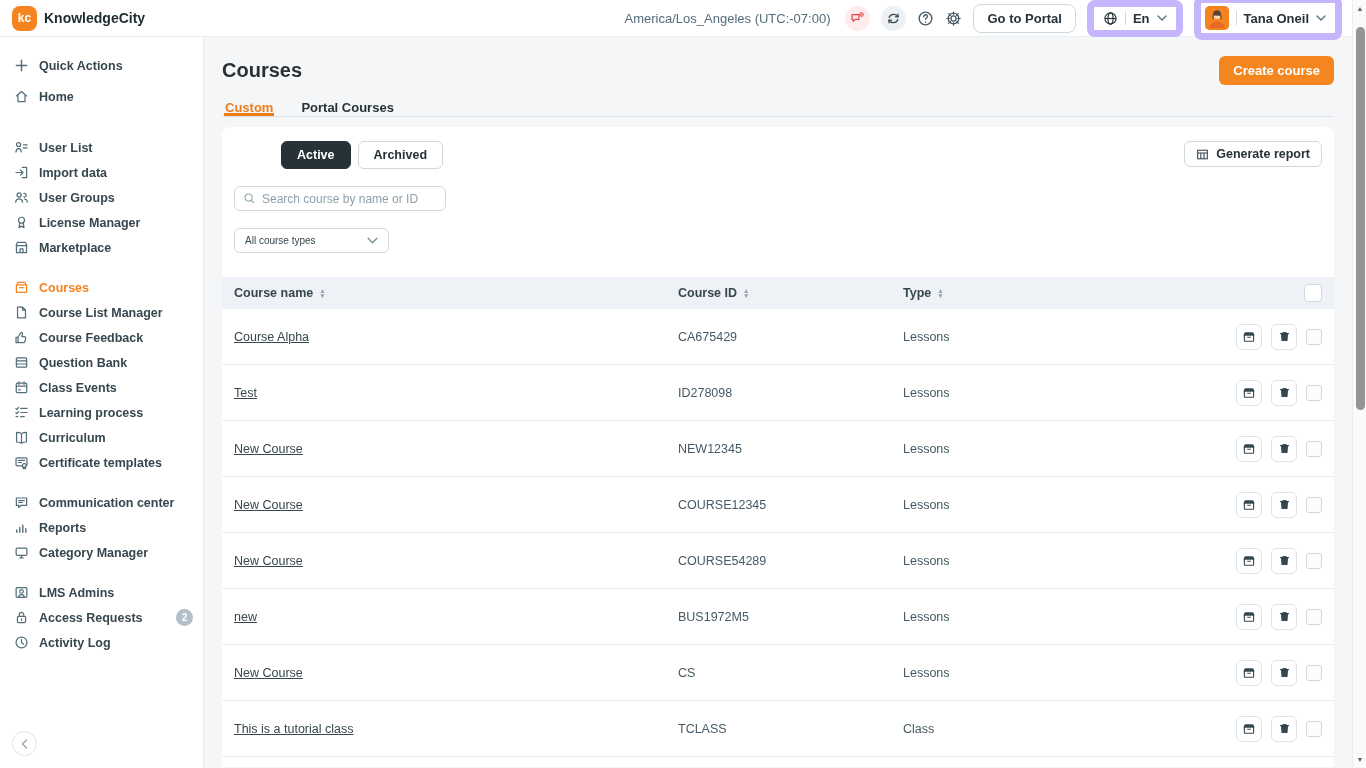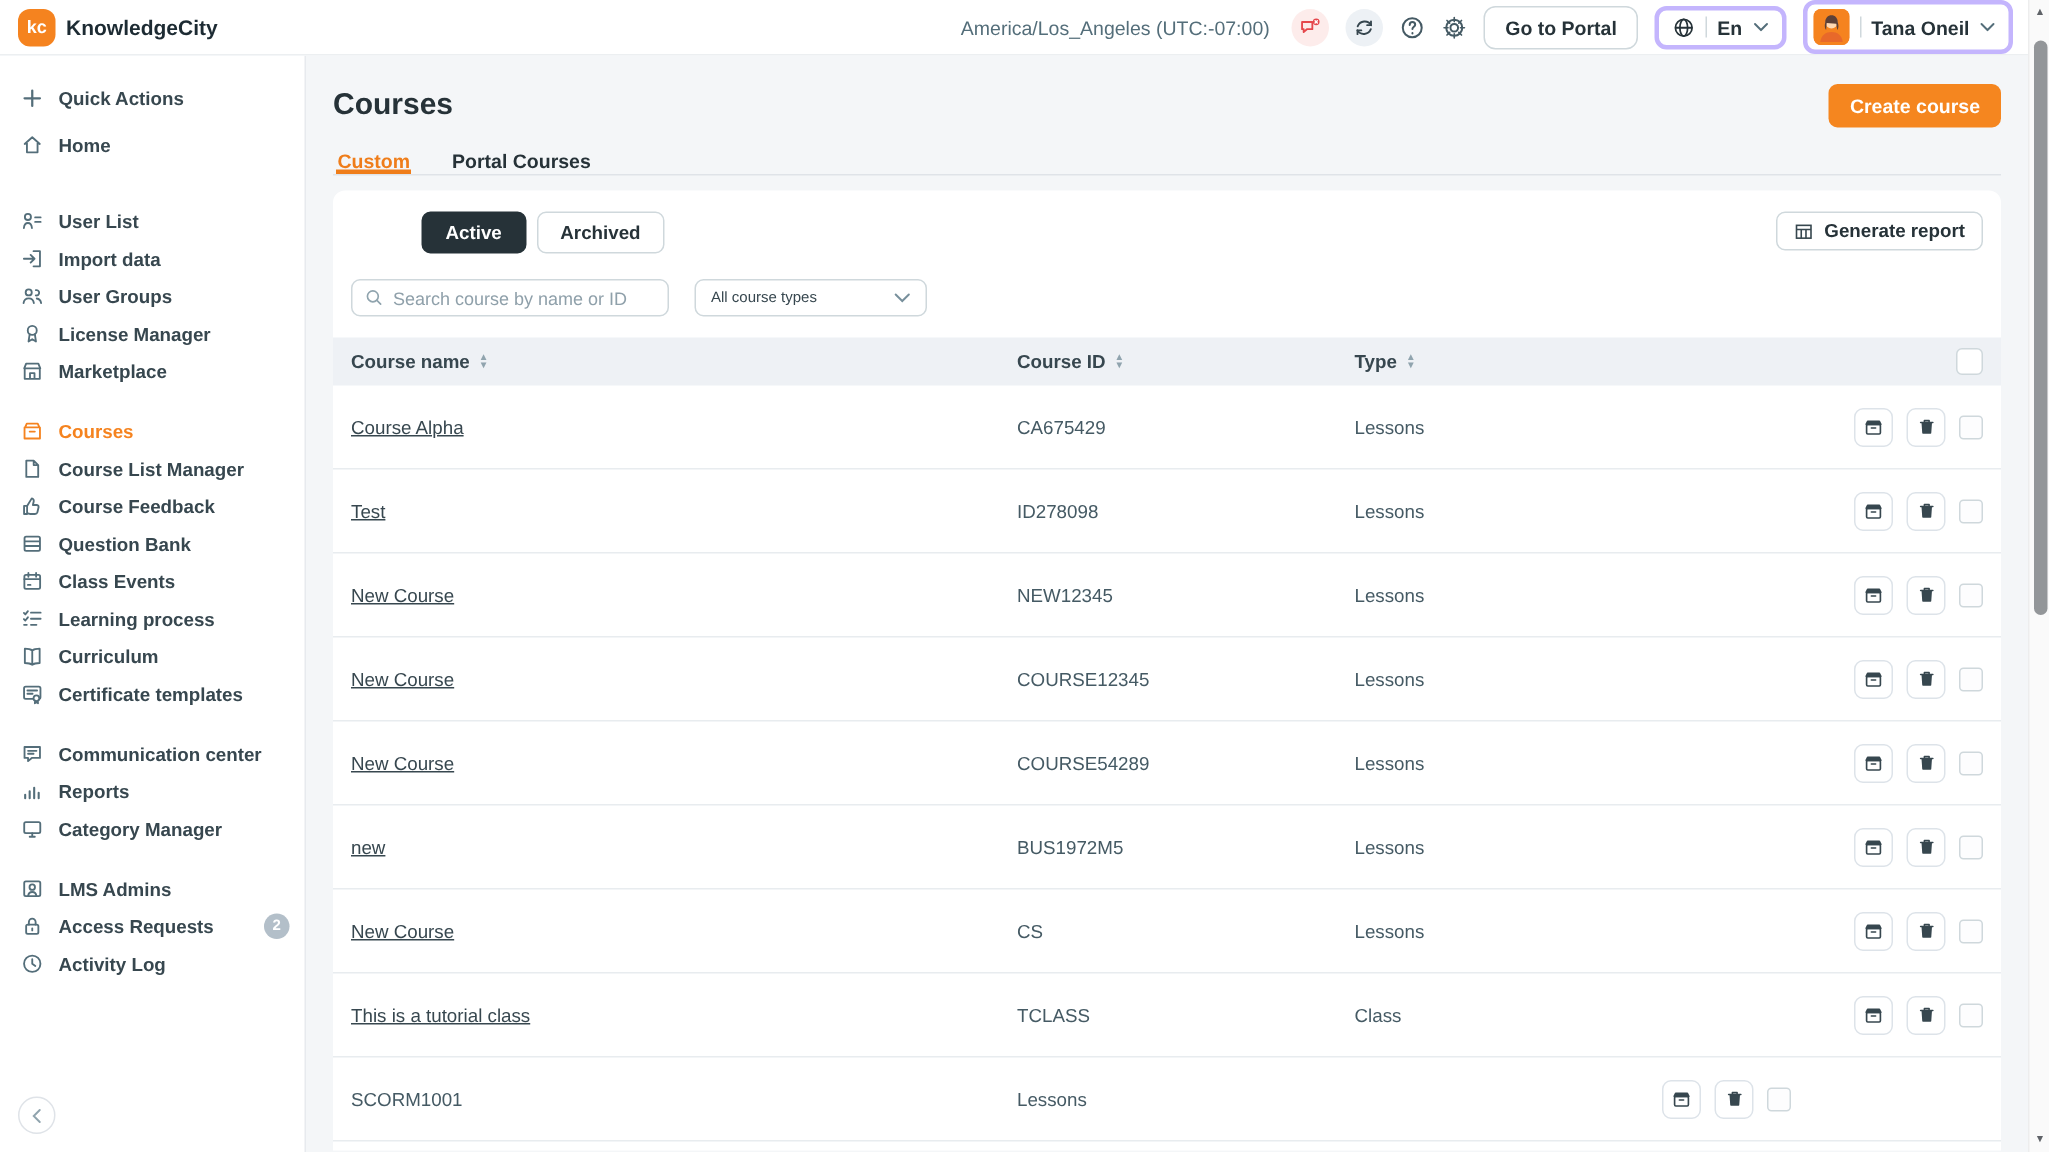--- a/index.html
+++ b/index.html
@@ -31,21 +31,21 @@
     align-items:center; justify-content:center; cursor:pointer;
   }
   .chip-red { background:#fdeceb; color:#e5484d; }
   .chip-gray { background:#edf1f5; color:#37474f; }
   .plain-ic { color:#455a64; cursor:pointer; display:flex; }
   .btn-outline {
     background:#fff; border:1px solid #cfd8dc; border-radius:8px;
     font-size:13px; font-weight:bold; color:#263238; padding:6px 13px;
     cursor:pointer; font-family:inherit;
   }
-  .pill { display:flex; align-items:center; gap:7px; border:3px solid #c4b5fd;
+  .pill { display:flex; align-items:center; gap:7px; border:7px solid #c4b5fd;
     border-radius:8px; padding:4px 9px; background:#fff; cursor:pointer; }
   .pill .vsep { width:1px; height:14px; background:#cfd8dc; }
   .pill-label { font-size:13px; font-weight:bold; color:#263238; }
   .avatar { width:24px; height:24px; border-radius:5px; background:#f5831f;
     display:flex; align-items:center; justify-content:center; overflow:hidden; }
 
   
   .sidebar {
     position:absolute; top:37px; left:0; bottom:0; width:204px; background:#fff;
     border-right:1px solid #e7eaee; padding-top:16px; z-index:2;
@@ -92,41 +92,41 @@
   }
   .btn-light {
     background:#fff; color:#263238; border:1px solid #cfd8dc; border-radius:6px;
     font-size:12.5px; font-weight:bold; padding:6px 15px; cursor:pointer; font-family:inherit;
   }
   .btn-report {
     display:flex; align-items:center; gap:7px; background:#fff; border:1px solid #cfd8dc;
     border-radius:6px; font-size:12.5px; font-weight:bold; color:#263238;
     padding:5px 11px; cursor:pointer; font-family:inherit;
   }
-  .filter-row { display:flex; gap:17px; padding:17px 12px 0; }
+  .filter-row { display:flex; gap:17px; padding:17px 12px 0;flex-direction:column; }
   .search-box {
     width:212px; height:25px; border:1px solid #cfd8dc; border-radius:6px;
     display:flex; align-items:center; gap:6px; padding:0 8px; color:#90a4ae; background:#fff;
   }
   .search-box input {
     border:none; outline:none; flex:1; font-size:12px; font-family:inherit; color:#37474f;
     background:transparent; padding:0;
   }
   .search-box input::placeholder { color:#8fa0aa; }
   .select-box {
     width:155px; height:25px; border:1px solid #cfd8dc; border-radius:6px;
     display:flex; align-items:center; justify-content:space-between; padding:0 10px;
     font-size:10px; color:#37474f; cursor:pointer; background:#fff;
   }
   .select-box .chev { color:#78909c; }
 
   
   .tgrid { display:grid; grid-template-columns:444px 225px 1fr 128px; align-items:center; }
   .thead {
-    margin-top:14px; background:#eef1f5; height:32px; padding:0 12px;
+    margin-top:24px; background:#eef1f5; height:32px; padding:0 12px;
     font-size:12.5px; font-weight:bold; color:#37474f;
   }
   .th { display:flex; align-items:center; gap:6px; }
   .sort { display:flex; flex-direction:column; color:#90a4ae; font-size:6.5px; line-height:5px; cursor:pointer; }
   .trow { height:56px; padding:0 12px; border-bottom:1px solid #e8ecef; font-size:12.5px; color:#455a64; }
   .course-link { color:#37474f; text-decoration:underline; cursor:pointer; }
   .cell-actions { display:flex; align-items:center; justify-content:flex-end; gap:9px; }
   .icon-btn {
     width:26px; height:26px; border:1px solid #dde3e9; border-radius:6px; background:#fff;
     display:flex; align-items:center; justify-content:center; color:#37474f; cursor:pointer;

